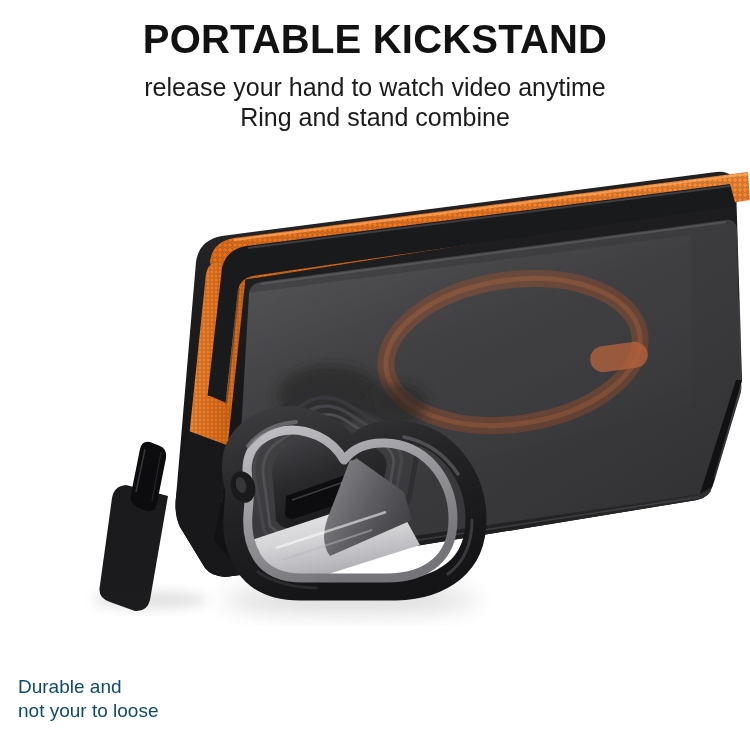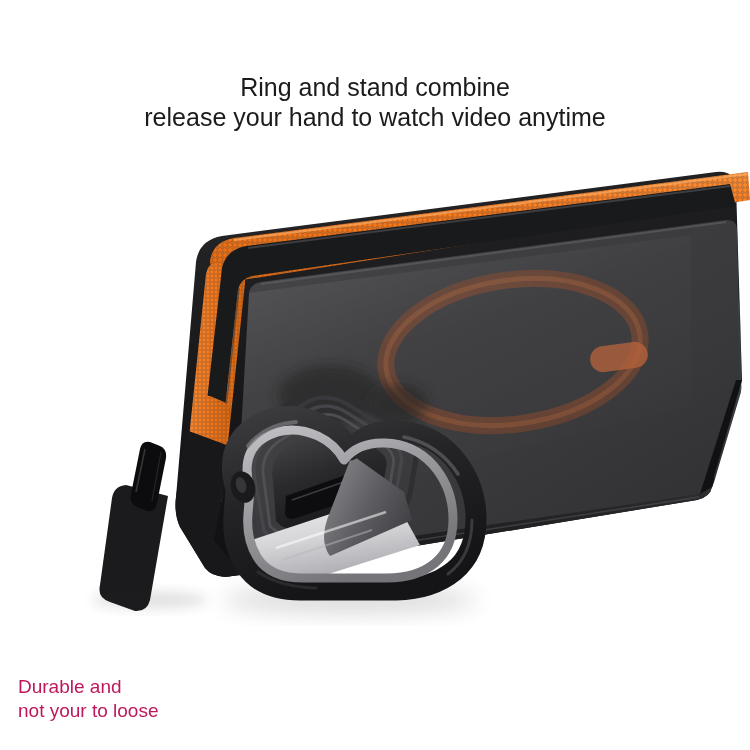--- a/index.html
+++ b/index.html
@@ -43,21 +43,21 @@
     font-size: 25px;
     line-height: 30px;
     font-weight: 400;
   }
   .subhead .ln { display: block; }
 
   .footnote {
     position: absolute;
     left: 18px;
     top: 675px;
-    color: #be185d;
+    color: #0c4a6e;
     font-size: 19px;
     line-height: 24px;
     font-weight: 400;
   }
   .footnote .ln { display: block; }
 
   
   #product {
     position: absolute;
     left: 0;
@@ -479,24 +479,25 @@
 
         <ellipse cx="243" cy="487" rx="12" ry="16" transform="rotate(-16 243 487)" fill="#1a1a1c"></ellipse>
         <ellipse cx="241" cy="485" rx="5" ry="8" transform="rotate(-16 241 485)" fill="#3d3d42" opacity="0.8"></ellipse>
       </g>
 
       <ellipse cx="150" cy="600" rx="58" ry="9" fill="#2a2a2e" opacity="0.13" filter="url(#fBlurMed)"></ellipse>
 
     </svg>
   </div>
 
+  <div class="headline">PORTABLE KICKSTAND</div>
 
   <div class="subhead">
+    <span class="ln">release your hand to watch video anytime</span>
     <span class="ln">Ring and stand combine</span>
-    <span class="ln">release your hand to watch video anytime</span>
   </div>
 
   <div class="footnote">
     <span class="ln">Durable and</span>
     <span class="ln">not your to loose</span>
   </div>
 
 </div>
 
 </body></html>

